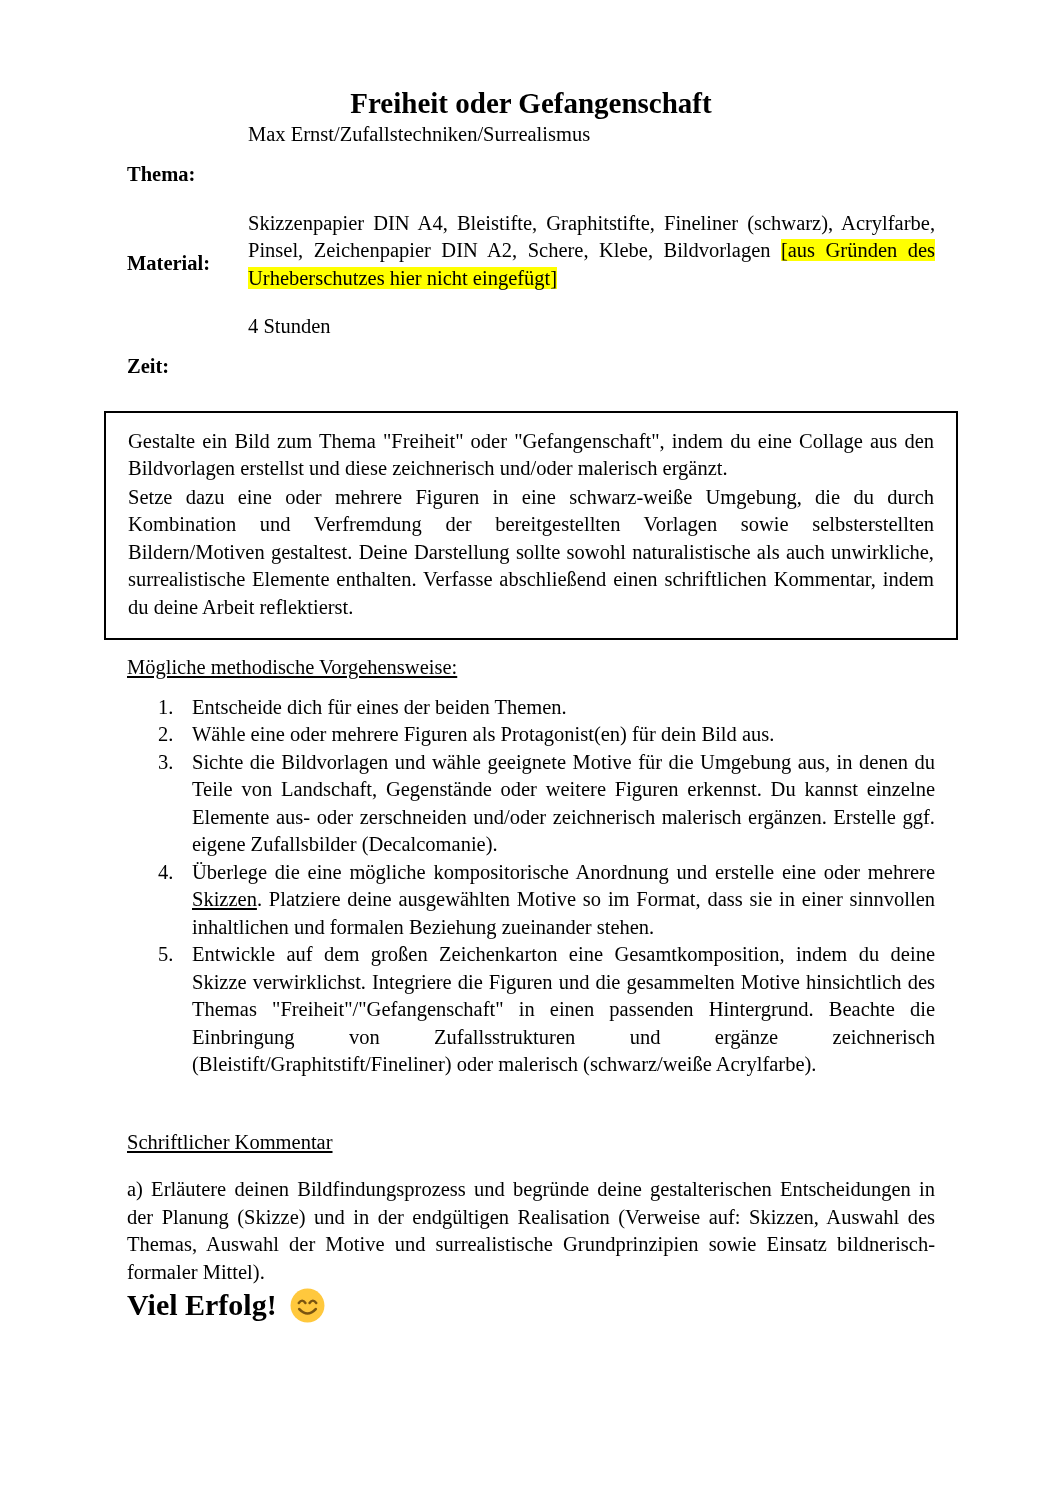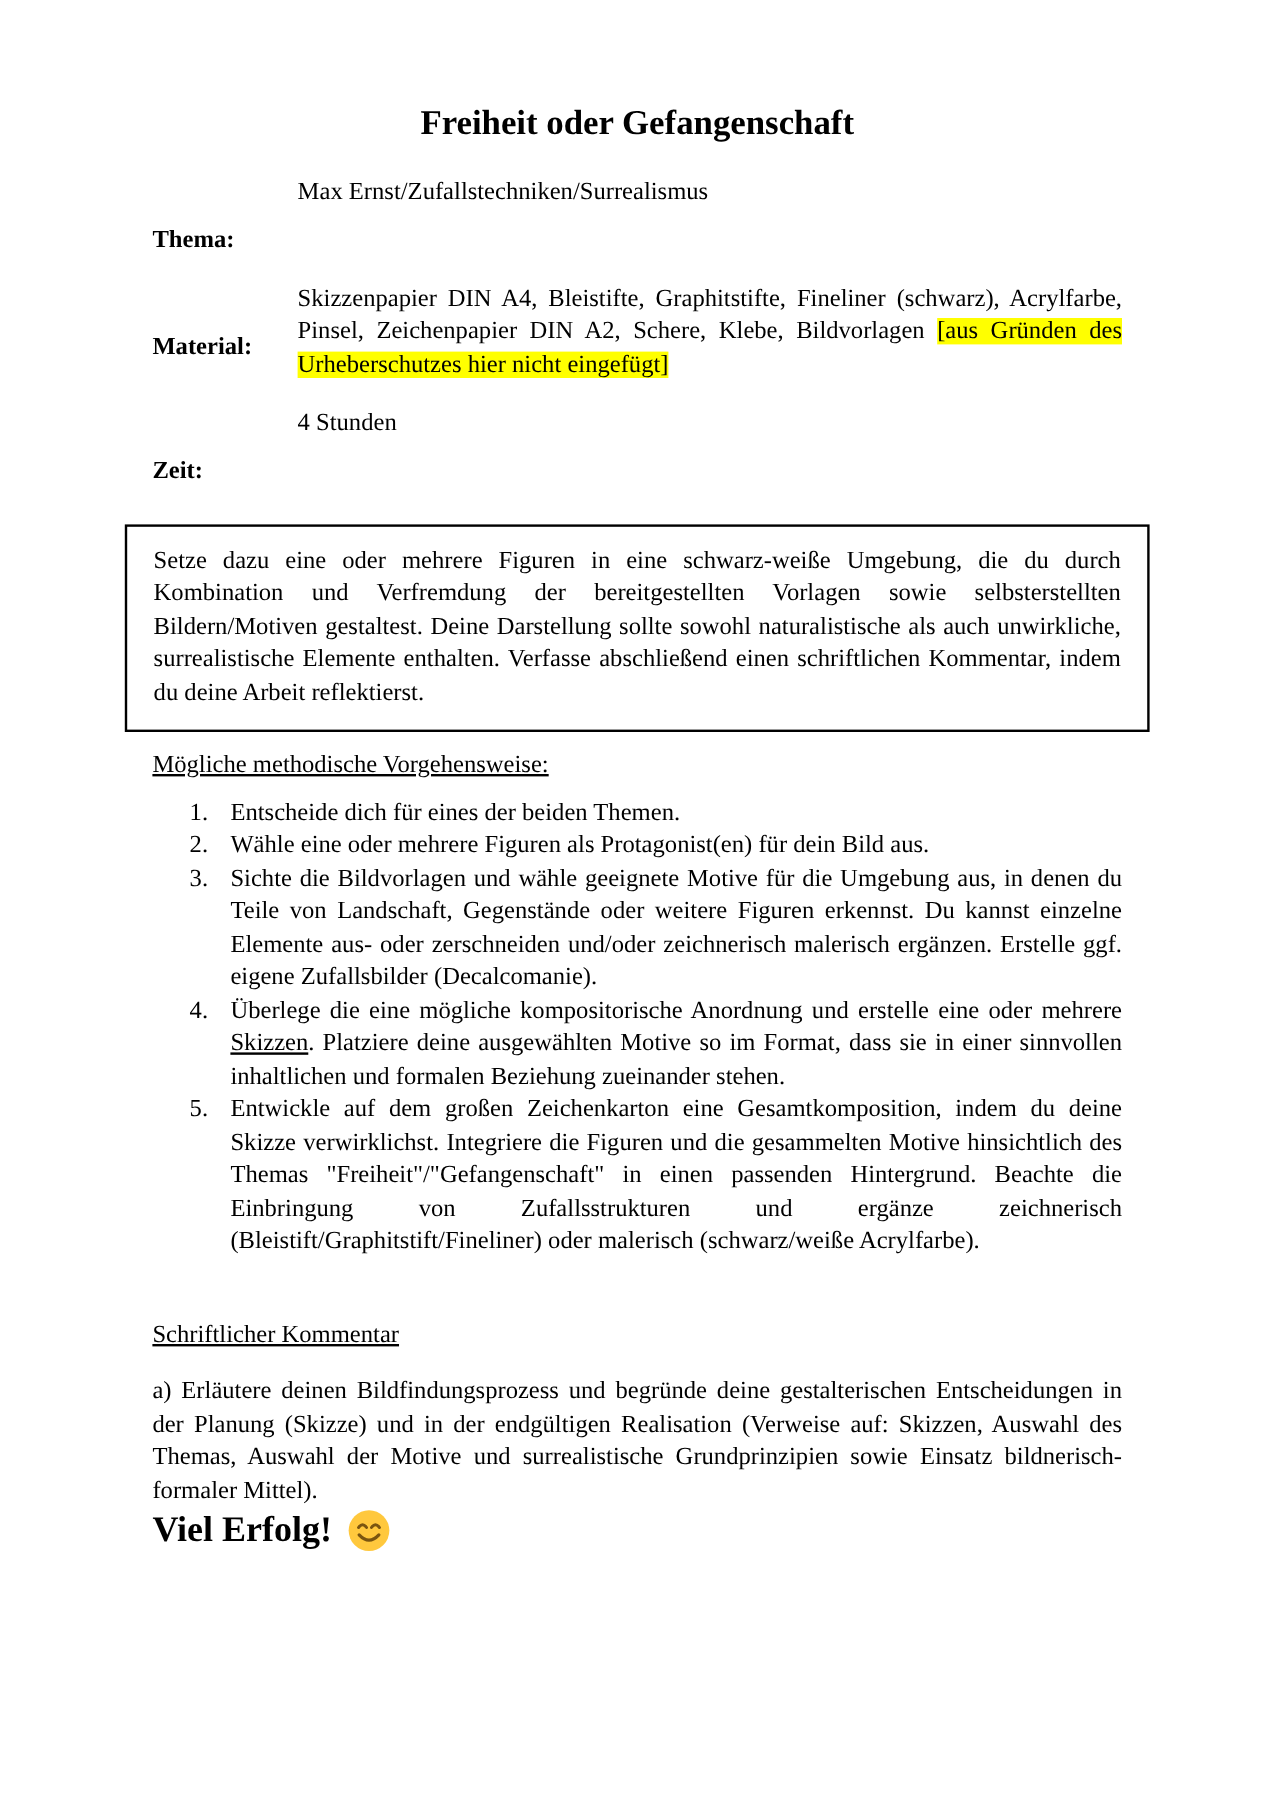--- a/index.html
+++ b/index.html
@@ -14,33 +14,32 @@
     font-family: "Liberation Serif", serif;
     font-size: 20.5px;
     line-height: 27.5px;
     padding: 86px 126px 40px 127px;
   }
   .title {
     font-size: 29px;
     line-height: 35px;
     font-weight: bold;
     text-align: center;
-    margin-bottom: 26px;
   }
   .meta-row { display: flex; margin-bottom: 21px; }
   .meta-label { width: 121px; flex-shrink: 0; font-weight: bold; margin-top: 40px; }
   .meta-value { flex: 1; text-align: justify; }
   .hl { background: #ffff00; color: #000; }
   .task-box {
     border: 2px solid #000000;
     margin: 30px -23px 0 -23px;
     padding: 15px 22px 17px 22px;
   }
   .task-box p { text-align: justify; }
-  .task-box p + p { margin-top: 26px; }
+  .task-box p + p { margin-top: 1px; }
   .section-heading {
     font-size: 20.5px;
     font-weight: normal;
     text-decoration: underline;
     margin-top: 14px;
   }
   .commentary-heading { margin-top: 50px; }
   ol.steps { list-style: none; margin: 12px 0 0 31px; }
   ol.steps li { display: flex; }
   .step-num { width: 34px; flex-shrink: 0; }
@@ -75,20 +74,21 @@
       <div class="meta-value"><span>Skizzenpapier DIN A4, Bleistifte, Graphitstifte, Fineliner (schwarz), Acrylfarbe, Pinsel, Zeichenpapier DIN A2, Schere, Klebe, Bildvorlagen </span><mark class="hl">[aus Gründen des Urheberschutzes hier nicht eingefügt]</mark></div>
     </div>
 
     <div class="meta-row">
       <div class="meta-label">Zeit:</div>
       <div class="meta-value">4 Stunden</div>
     </div>
   </div>
 
   <div class="task-box">
+    <p>Gestalte ein Bild zum Thema "Freiheit" oder "Gefangenschaft", indem du eine Collage aus den Bildvorlagen erstellst und diese zeichnerisch und/oder malerisch ergänzt.</p>
     <p>Setze dazu eine oder mehrere Figuren in eine schwarz-weiße Umgebung, die du durch Kombination und Verfremdung der bereitgestellten Vorlagen sowie selbsterstellten Bildern/Motiven gestaltest. Deine Darstellung sollte sowohl naturalistische als auch unwirkliche, surrealistische Elemente enthalten. Verfasse abschließend einen schriftlichen Kommentar, indem du deine Arbeit reflektierst.</p>
   </div>
 
   <h2 class="section-heading">Mögliche methodische Vorgehensweise:</h2>
 
   <ol class="steps">
     <li>
       <span class="step-num">1.</span>
       <span class="step-text">Entscheide dich für eines der beiden Themen.</span>
     </li>

